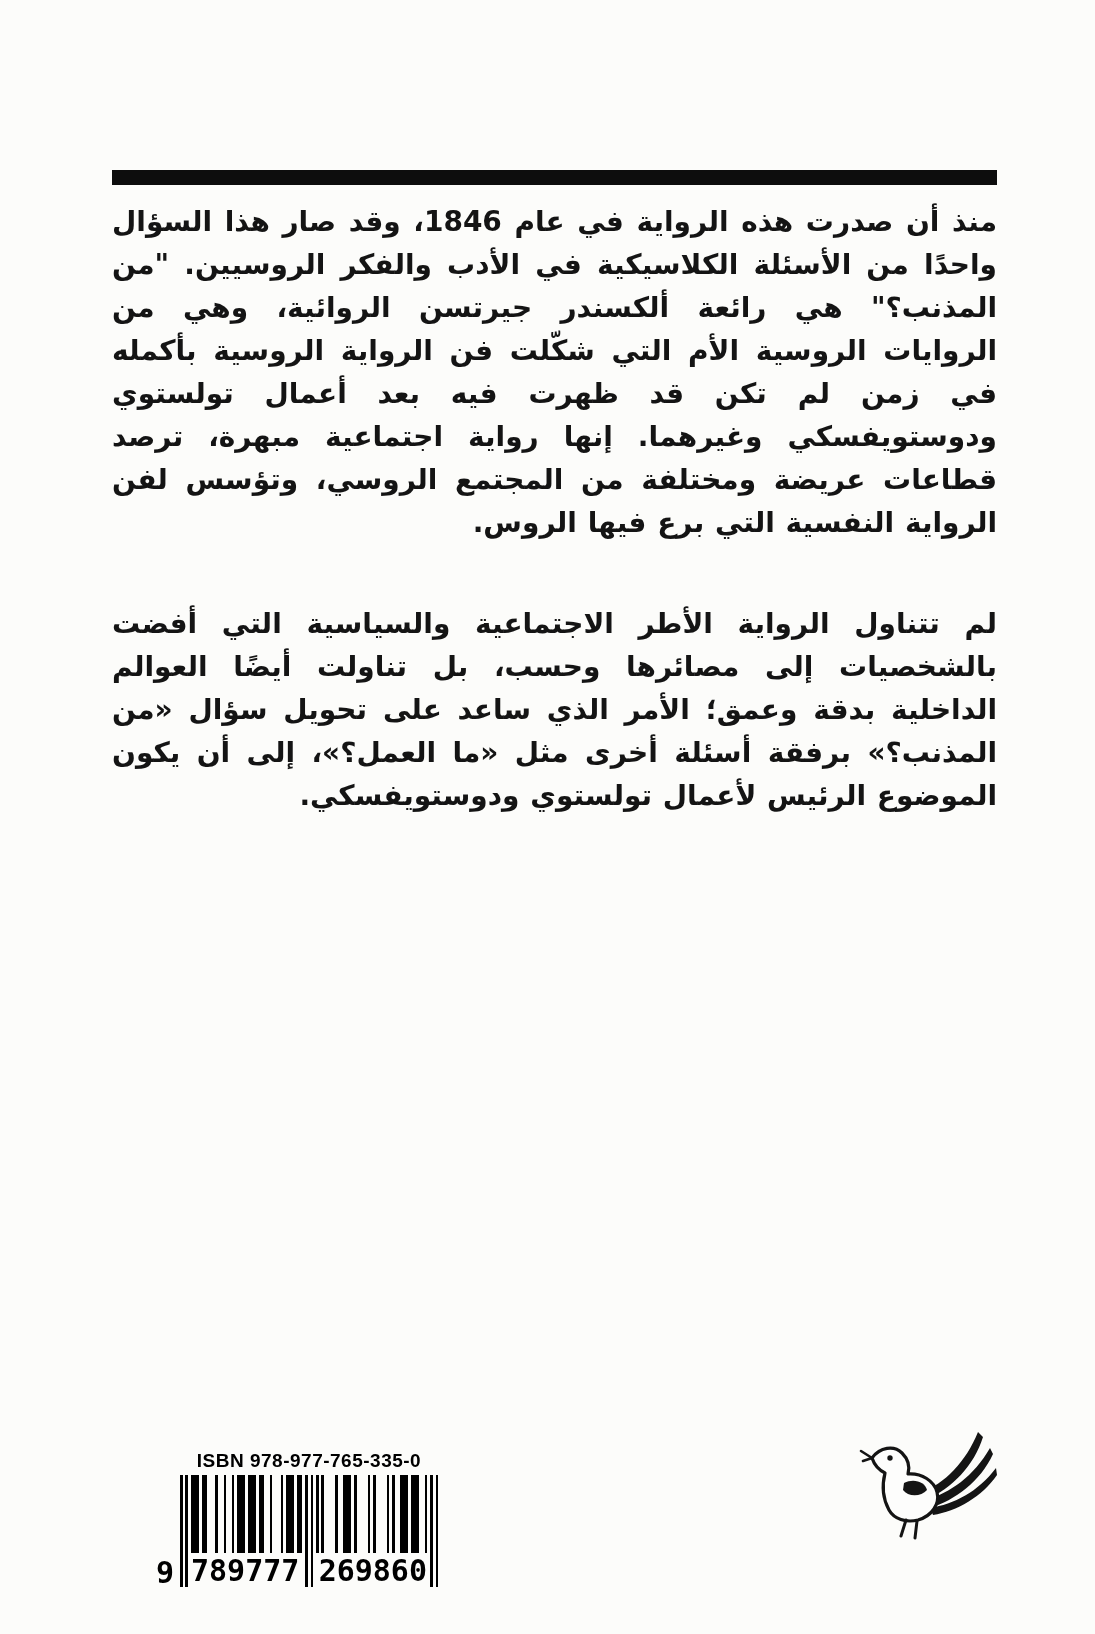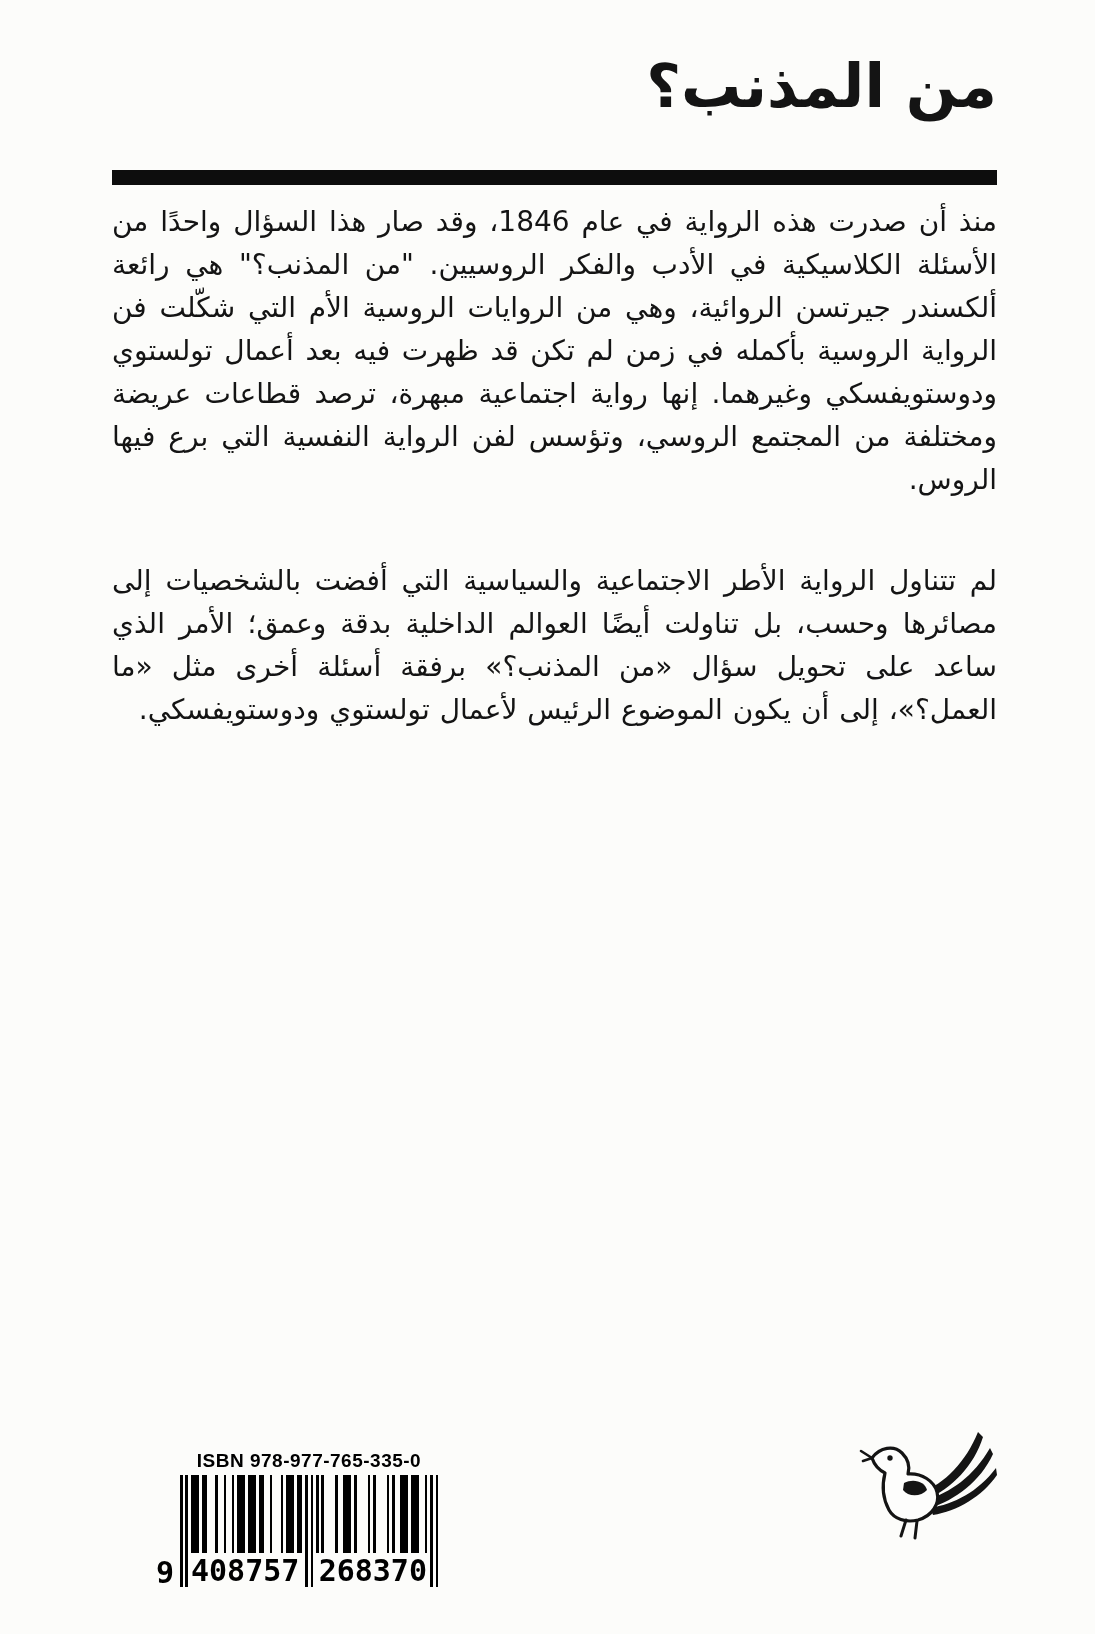--- a/index.html
+++ b/index.html
@@ -39,21 +39,21 @@
     background:var(--rule);
   }
   
   .blurb {
     position:absolute;
     top:200px; left:112px;
     width:885px;
     direction:rtl;
     text-align:justify;
     font-size:28px;
-    font-weight:normal;
+    font-weight:bold;
     line-height:43px;
     color:var(--ink);
     word-spacing:1px;
   }
   .blurb p { margin:0 0 58px 0; }
   .blurb p:last-child { margin-bottom:0; }
   
   .barcode {
     position:absolute;
     left:152px; top:1450px;
@@ -119,21 +119,20 @@
     font-weight:bold;
     line-height:1.1;
     color:var(--ink);
   }
 </style>
 </head>
 <body>
 
 <div class="cover">
 
-  <h1 class="title">من المذنب؟</h1>
 
   <div class="rule"></div>
 
   <div class="blurb">
     <p>منذ أن صدرت هذه الرواية في عام 1846، وقد صار هذا السؤال واحدًا من الأسئلة الكلاسيكية في الأدب والفكر الروسيين. "من المذنب؟" هي رائعة ألكسندر جيرتسن الروائية، وهي من الروايات الروسية الأم التي شكّلت فن الرواية الروسية بأكمله في زمن لم تكن قد ظهرت فيه بعد أعمال تولستوي ودوستويفسكي وغيرهما. إنها رواية اجتماعية مبهرة، ترصد قطاعات عريضة ومختلفة من المجتمع الروسي، وتؤسس لفن الرواية النفسية التي برع فيها الروس.</p>
     <p>لم تتناول الرواية الأطر الاجتماعية والسياسية التي أفضت بالشخصيات إلى مصائرها وحسب، بل تناولت أيضًا العوالم الداخلية بدقة وعمق؛ الأمر الذي ساعد على تحويل سؤال «من المذنب؟» برفقة أسئلة أخرى مثل «ما العمل؟»، إلى أن يكون الموضوع الرئيس لأعمال تولستوي ودوستويفسكي.</p>
   </div>
 
   <div class="barcode">
     <div class="isbn-label">ISBN 978-977-765-335-0</div>
@@ -229,22 +228,22 @@
           <i class="on"></i>
           <i class=""></i>
           <i class=""></i>
           <i class="on"></i>
           <i class=""></i>
           <i class="on g"></i>
           <i class=" g"></i>
           <i class="on g"></i>
         </div>
       <div class="bc-digit bc-first">9</div>
-      <div class="bc-digit bc-left">408757</div>
-      <div class="bc-digit bc-right">268370</div>
+      <div class="bc-digit bc-left">789777</div>
+      <div class="bc-digit bc-right">269860</div>
     </div>
   </div>
 
   <div class="logo">
     <svg viewBox="0 0 160 125" width="160" height="125" aria-hidden="true">
 
       <path d="M74,72 C96,64 118,42 130,12 L135,17 C126,46 104,68 78,80 Z" fill="#141414"></path>
       <path d="M78,80 C102,73 126,56 142,28 L145,34 C132,62 107,80 82,88 Z" fill="#141414"></path>
       <path d="M82,88 C106,84 130,72 148,48 L149,55 C134,77 109,91 85,95 Z" fill="#141414"></path>
 

